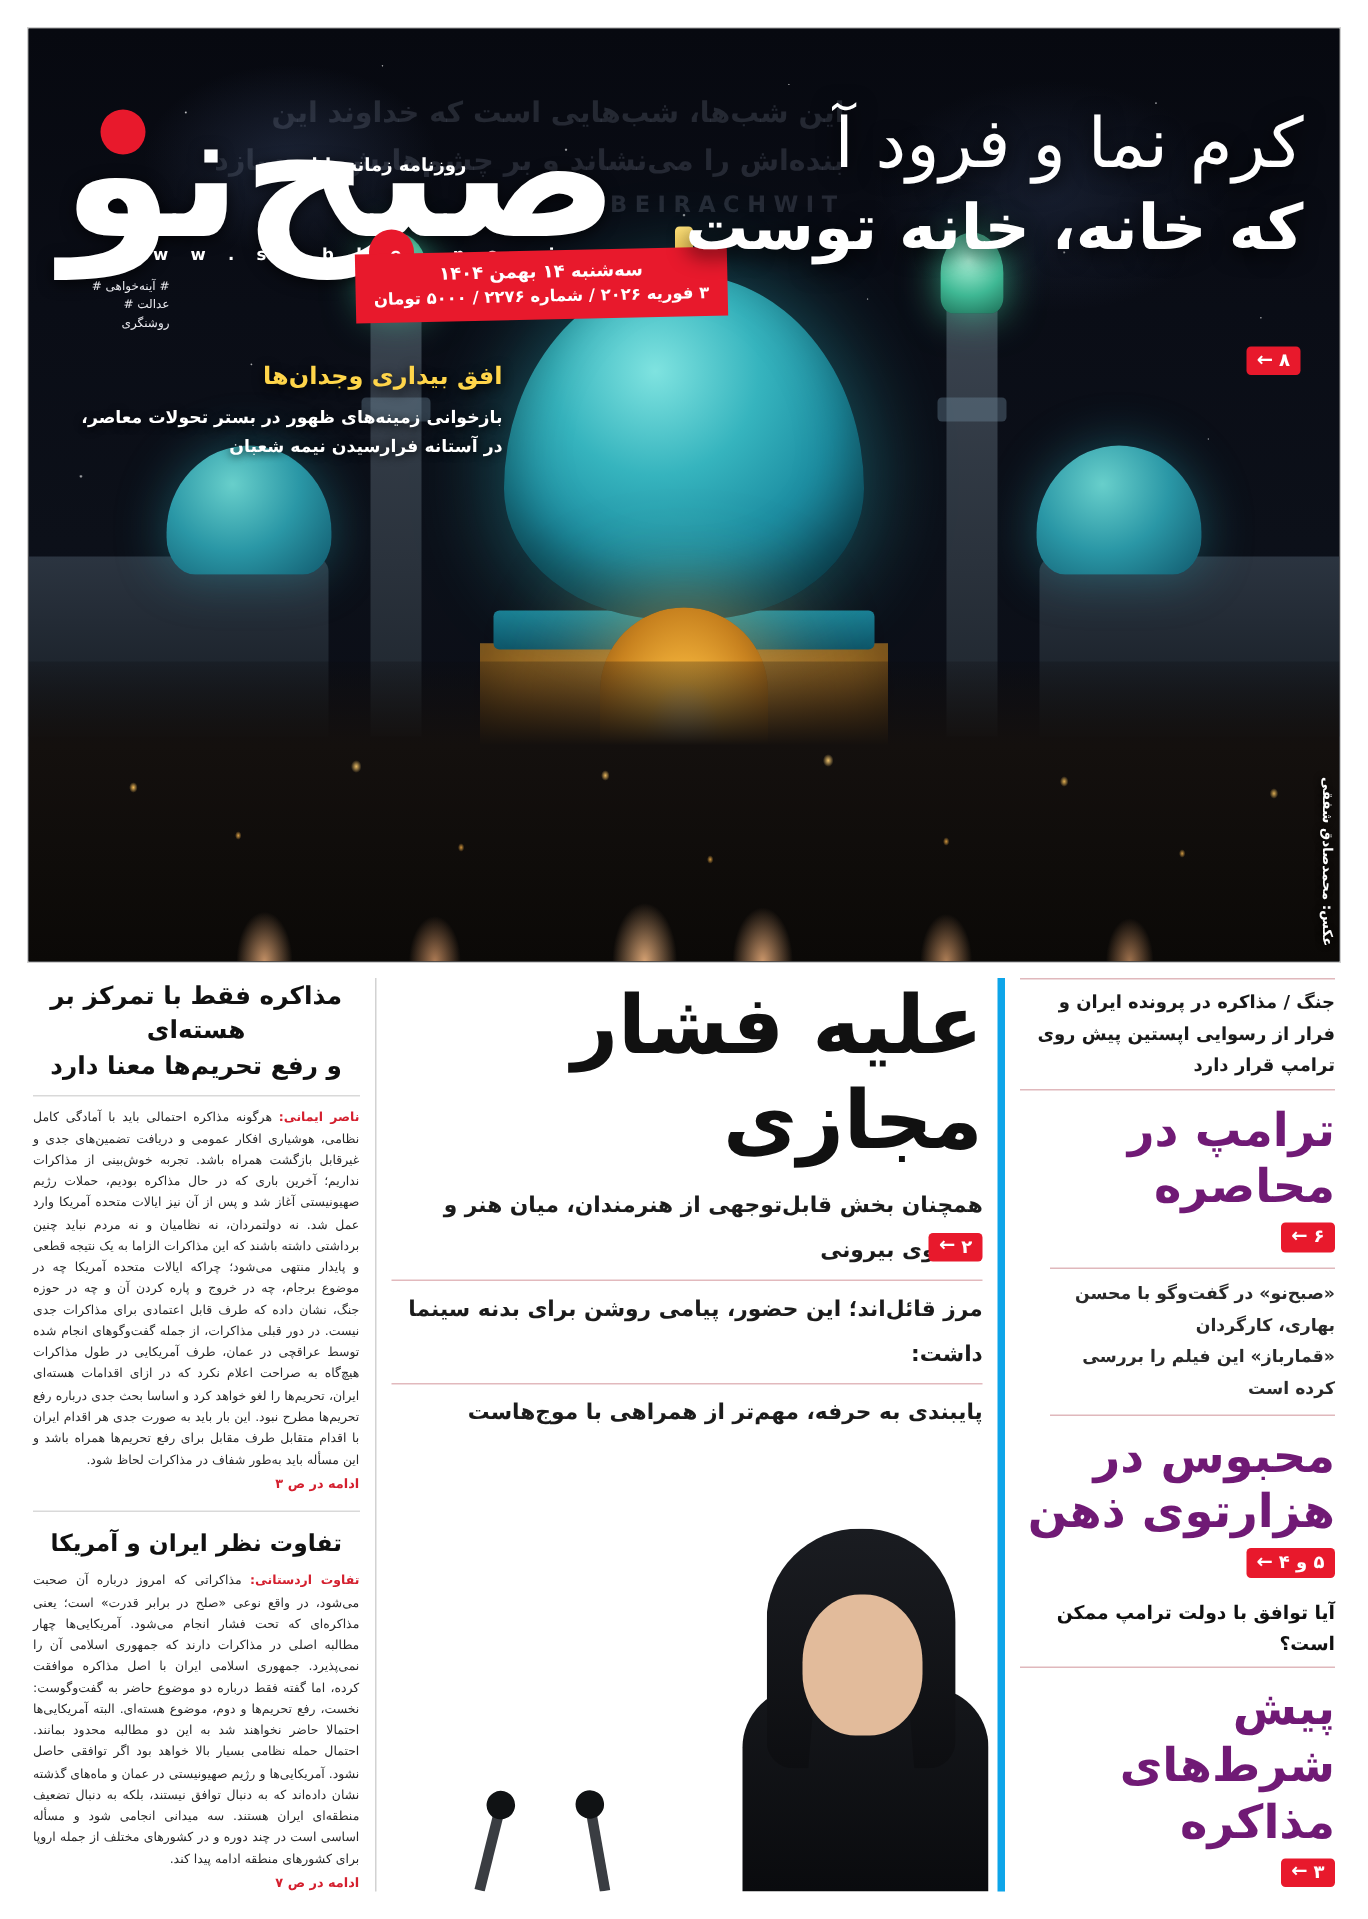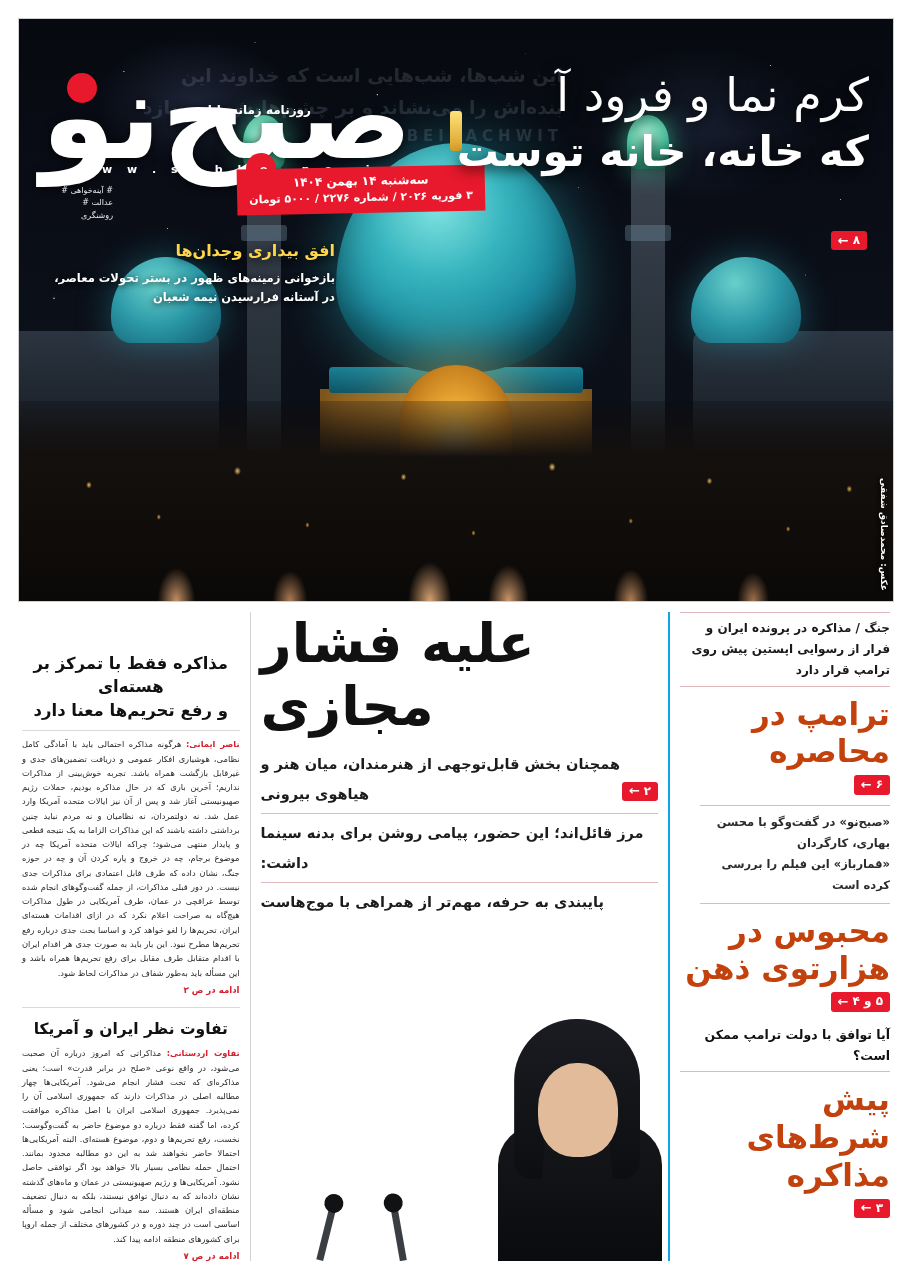--- a/index.html
+++ b/index.html
@@ -408,23 +408,23 @@
   .col-right {
     width: 232px;
     padding: 0 4px 0 10px;
     display: flex;
     flex-direction: column;
     text-align: right;
   }
   .col-center {
     width: 436px;
     padding: 0 10px;
-    border-right: 2px solid #0ea5e9;
+    border-right: 5px solid #0ea5e9;
     border-left: 1px solid #d2d2d2;
-    text-align: left;
+    text-align: right;
     position: relative;
   }
   .col-left {
     width: 240px;
     padding: 0 10px 0 4px;
     text-align: right;
     position: relative;
   }
 
   
@@ -434,21 +434,21 @@
     line-height: 1.75;
     color: #1a1a1a;
     border-bottom: 1px solid #e0b8bc;
     padding-bottom: 5px;
   }
   .rail-kicker.topline { border-top: 1px solid #e0b8bc; padding-top: 5px; }
   .rail-title {
     font-size: 31px;
     font-weight: 700;
     line-height: 1.22;
-    color: #c2410c;
+    color: #701a75;
     margin-top: 9px;
     position: relative;
   }
   .rail-badge-row {
     margin-top: 4px;
     display: flex;
     justify-content: flex-start;
   }
   .rail-deck {
     font-size: 11.5px;
@@ -546,21 +546,20 @@
 
   
   .lead-title {
     font-size: 16.5px;
     font-weight: 700;
     line-height: 1.45;
     color: #111111;
     text-align: center;
     border-bottom: 1px solid #d9d9d9;
     padding-bottom: 7px;
-    margin-top: 40px;
   }
   .byline {
     color: #d4202f;
     font-weight: 700;
     font-size: 8.3px;
   }
   .body-text {
     font-size: 8.3px;
     line-height: 1.72;
     color: #2a2a2a;

